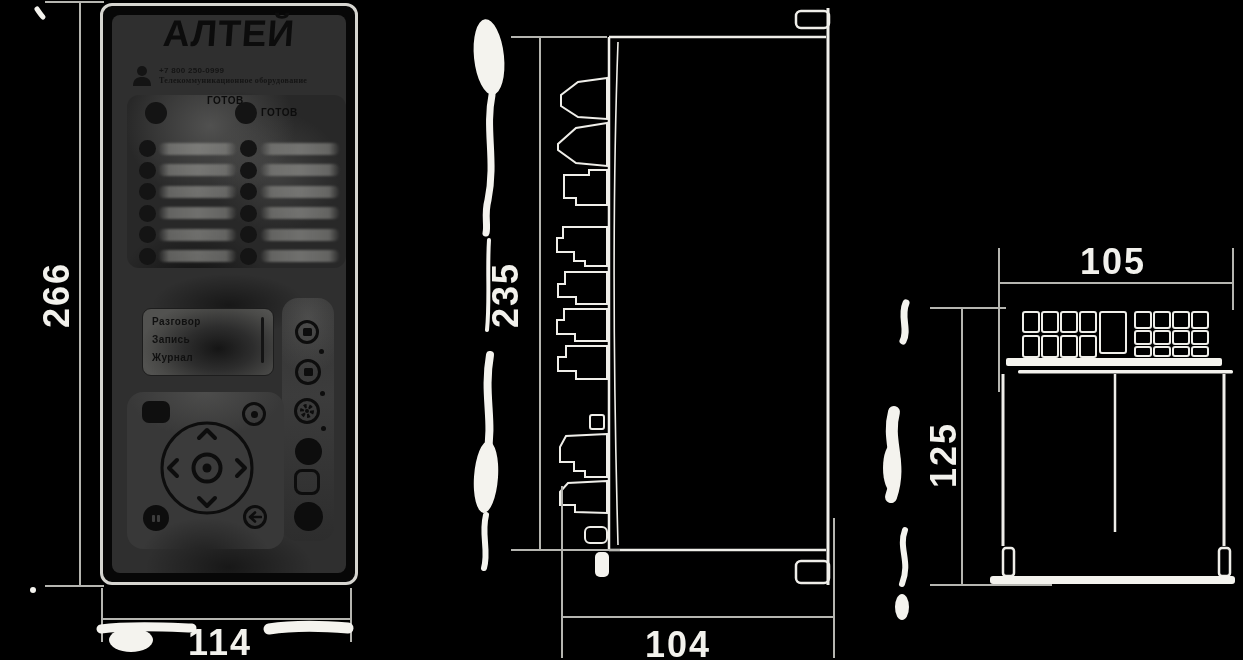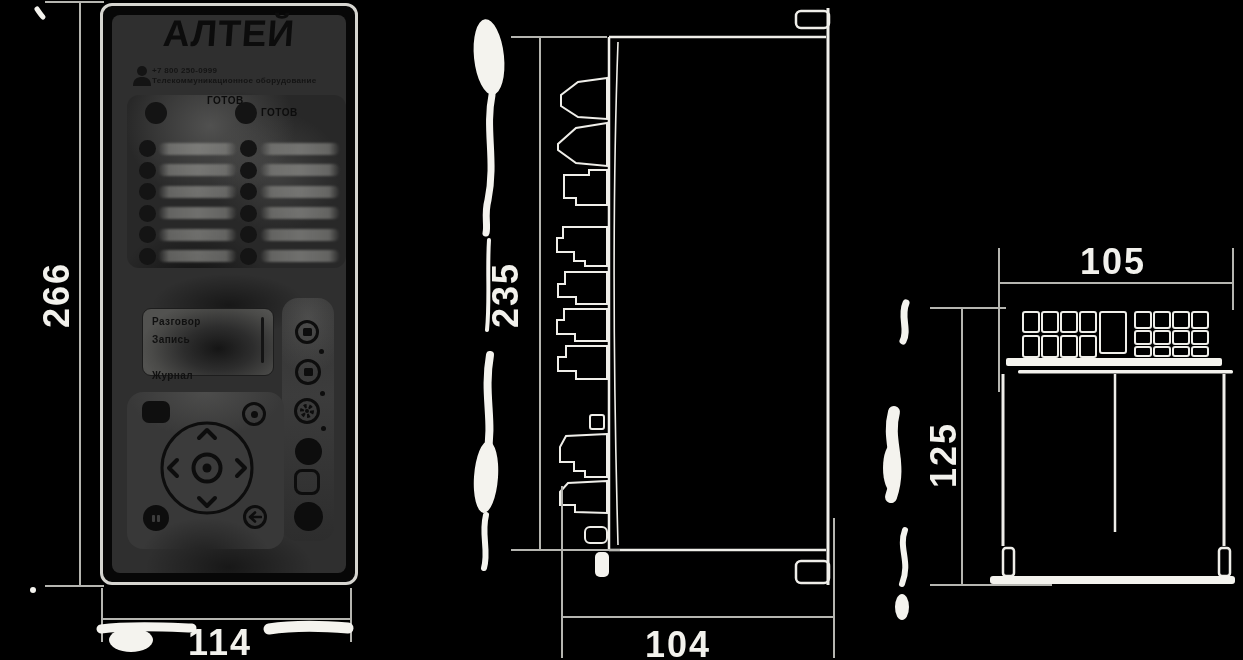--- a/index.html
+++ b/index.html
@@ -12,23 +12,23 @@
           border:3px solid #d6d5d0;border-radius:12px;background:#070707;box-sizing:border-box;}
   #panel{position:absolute;left:9px;top:9px;width:234px;height:558px;border-radius:8px;
          background:
            radial-gradient(100px 55px at 52% 20%, rgba(0,0,0,.55), transparent 65%),
            radial-gradient(110px 45px at 50% 52%, rgba(0,0,0,.5), transparent 70%),
            radial-gradient(120px 60px at 50% 99%, rgba(0,0,0,.5), transparent 70%),
            #2f2f2f;}
   #logo{position:absolute;left:0;top:-2px;width:100%;text-align:center;font-size:37px;line-height:42px;
         font-weight:800;letter-spacing:1px;color:#0c0c0c;transform:skewX(-4deg);}
   #contact{position:absolute;left:20px;top:49px;display:flex;align-items:center;}
-  #contact .lines{color:#141414;font-size:8px;line-height:10px;letter-spacing:.3px;}
+  #contact .lines{margin-left:7px;color:#141414;font-size:8px;line-height:10px;letter-spacing:.3px;}
   #contact .l1{font-weight:700;}
-  #contact .l2{font-weight:600;}
+  #contact .l2{font-weight:600;font-family:Liberation Serif, serif;}
 
   #led-section{position:absolute;left:15px;top:80px;width:219px;height:173px;border-radius:12px;
         background:
           radial-gradient(130px 115px at 38% 18%, rgba(130,130,128,.45), rgba(130,130,128,.15) 45%, transparent 65%),
           radial-gradient(110px 100px at 68% 45%, rgba(120,120,118,.30), transparent 60%),
           radial-gradient(120px 90px at 30% 108%, rgba(0,0,0,.55), transparent 60%),
           #282828;}
   .led{background:#141414;border-radius:50%;position:absolute;}
   .led.big{width:22px;height:22px;}
   .led-label{position:absolute;font-size:10px;font-weight:800;color:#0c0c0c;letter-spacing:.5px;}
@@ -133,21 +133,21 @@
           <span class="led" style="left:11.5px;"></span>
             <span class="pill" style="left:31px;width:79px;"></span>
             <span class="led" style="left:112.5px;"></span>
             <span class="pill" style="left:133px;width:80px;"></span>
         </div>
       </div>
 
       <div id="lcd">
         <span class="lcd-line" style="top:7px;">Разговор</span>
         <span class="lcd-line" style="top:25px;">Запись</span>
-        <span class="lcd-line" style="top:61px;">Журнал</span>
+        <span class="lcd-line" style="top:43px;">Журнал</span>
         <span class="bar"></span>
       </div>
 
       <div id="btn-strip">
         <span class="ring" style="left:13px;top:22px;width:24px;height:24px;">
             <span class="glyph-sq"></span>
           </span>
         <span class="dotled" style="left:37px;top:51px;"></span>
         <span class="ring" style="left:13px;top:61px;width:26px;height:26px;">
             <span class="glyph-sq"></span>

